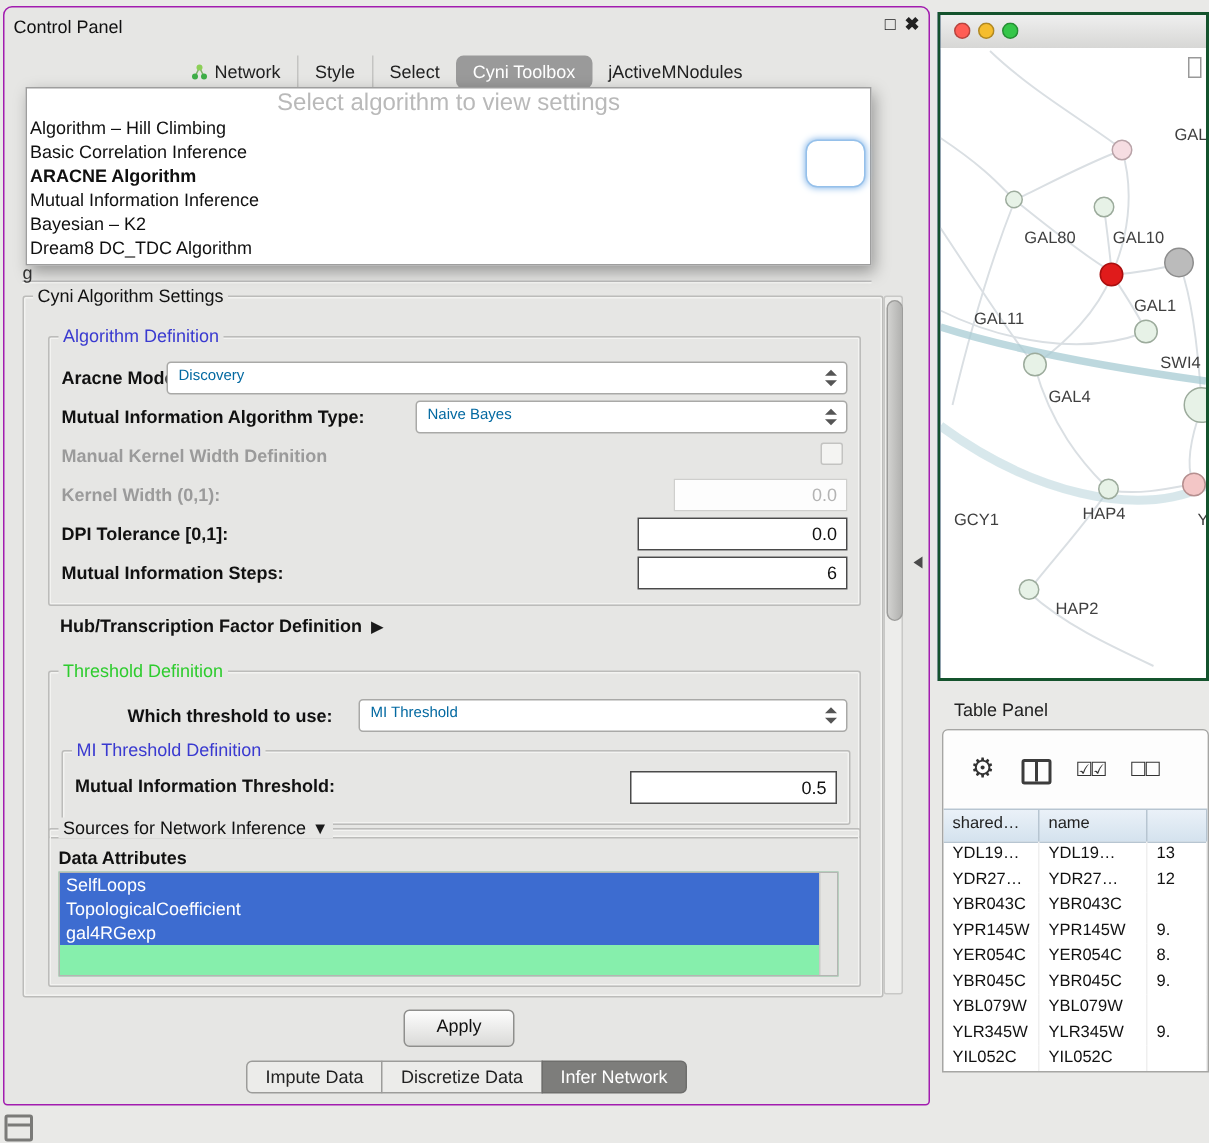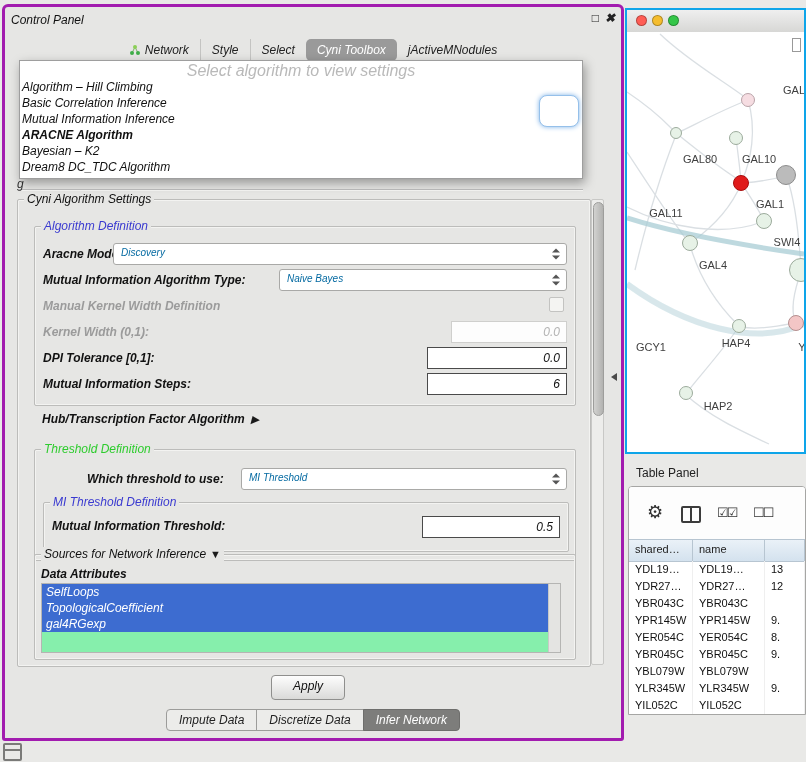--- a/index.html
+++ b/index.html
@@ -6,21 +6,21 @@
   body{
     width:806px;height:762px;position:relative;overflow:hidden;
     background:#e9e9e7;
     font-family:"Liberation Sans",sans-serif;
     -webkit-font-smoothing:antialiased;
   }
 
   
   #cp{
     position:absolute;left:2px;top:4px;width:616px;height:731px;
-    background:#e6e6e4;border:3px solid #a21caf;border-radius:6px 6px 3px 3px;font-style:italic;
+    background:#e6e6e4;border:1px solid #a21caf;border-radius:6px 6px 3px 3px;
   }
   .cp-title{position:absolute;left:6px;top:6px;font-size:12px;color:#111}
   .win-btn{position:absolute;top:4px;font-size:12px;color:#222;cursor:default;line-height:14px}
   .win-btn.float{right:22px}
   .win-btn.close{right:6px;font-weight:bold}
 
   
   .tabbar{position:absolute;left:0;right:0;top:30px;height:26px;display:flex;justify-content:center;align-items:center}
   .tab{font-size:12px;color:#222;padding:4px 11px;border-left:1px solid #c4c4c2;display:flex;align-items:center;gap:4px;white-space:nowrap}
   .tab:first-child{border-left:none}
@@ -94,21 +94,21 @@
   .btab{font-size:12px;color:#222;background:#ececea;border:1px solid #9c9c9a;padding:3px 12px;margin-left:-1px;white-space:nowrap}
   .btab:first-child{border-radius:4px 0 0 4px;margin-left:0}
   .btab:last-child{border-radius:0 4px 4px 0}
   .btab.active{background:#7d7d7b;color:#fff;border-color:#6e6e6c}
 
   .cp-resize-arrow{position:absolute;left:606px;top:366px;width:0;height:0;border-top:4px solid transparent;border-bottom:4px solid transparent;border-right:6px solid #4a4a4a}
 
   
   #net{
     position:absolute;left:625px;top:8px;width:181px;height:446px;
-    border:2px solid #0ea5e9;background:#c4b5fd;box-sizing:border-box;overflow:hidden;
+    border:2px solid #14532d;background:#c4b5fd;box-sizing:border-box;overflow:hidden;
   }
   .net-titlebar{position:absolute;left:0;right:0;top:0;height:22px;background:linear-gradient(#efefef,#d7d7d5);border-bottom:1px solid #b2b2b0}
   .light{position:absolute;top:5px;width:11px;height:11px;border-radius:50%;border:1px solid rgba(0,0,0,.28);box-sizing:border-box}
   .light.red{left:9px;background:#ff5d55}
   .light.yellow{left:25px;background:#f5bd2e}
   .light.green{left:41px;background:#35c649}
   .net-canvas{position:absolute;left:0;right:0;top:22px;bottom:0;background:#fff;overflow:hidden}
   .node{position:absolute;border-radius:50%;background:#e7f2e7;border:1px solid #9cab9c;box-sizing:border-box}
   .node.red{background:#e01b1b;border-color:#a80f0f}
   .node.gray{background:#bbbbbb;border-color:#8d8d8d}
@@ -179,22 +179,22 @@
     </div>
   </div>
 
   <div class="etched"></div>
   <div class="ghost-fragment">g</div>
 
   <div class="popup">
     <div class="dd-placeholder">Select algorithm to view settings</div>
     <div class="dd-item">Algorithm – Hill Climbing</div>
     <div class="dd-item">Basic Correlation Inference</div>
+    <div class="dd-item sel">ARACNE Algorithm</div>
     <div class="dd-item">Mutual Information Inference</div>
-    <div class="dd-item sel">ARACNE Algorithm</div>
     <div class="dd-item">Bayesian – K2</div>
     <div class="dd-item">Dream8 DC_TDC Algorithm</div>
   </div>
   <div class="ghost-field"></div>
 
   <div class="group" style="left:12px;top:192px;width:572px;height:466px">
     <span class="group-title">Cyni Algorithm Settings</span>
 
     <div class="group" style="left:16px;top:26px;width:540px;height:178px">
       <span class="group-title gt-blue">Algorithm Definition</span>
@@ -224,21 +224,21 @@
         <span class="val">0.0</span>
       </div>
 
       <span class="lab" style="left:8px;top:150px">Mutual Information Steps:</span>
       <div class="field" style="left:392px;top:146px;width:140px">
         <span class="val">6</span>
       </div>
     </div>
 
     <div class="expander" style="left:24px;top:212px">
-      <span>Hub/Transcription Factor Algorithm</span><span class="tri">▶</span>
+      <span>Hub/Transcription Factor Definition</span><span class="tri">▶</span>
     </div>
 
     <div class="group" style="left:16px;top:249px;width:540px;height:110px">
       <span class="group-title gt-green">Threshold Definition</span>
 
       <span class="lab" style="left:52px;top:22px">Which threshold to use:</span>
       <div class="combo" style="left:206px;top:18px;width:326px">
         <span class="combo-text">MI Threshold</span>
         <span class="combo-arrows"></span>
       </div>

